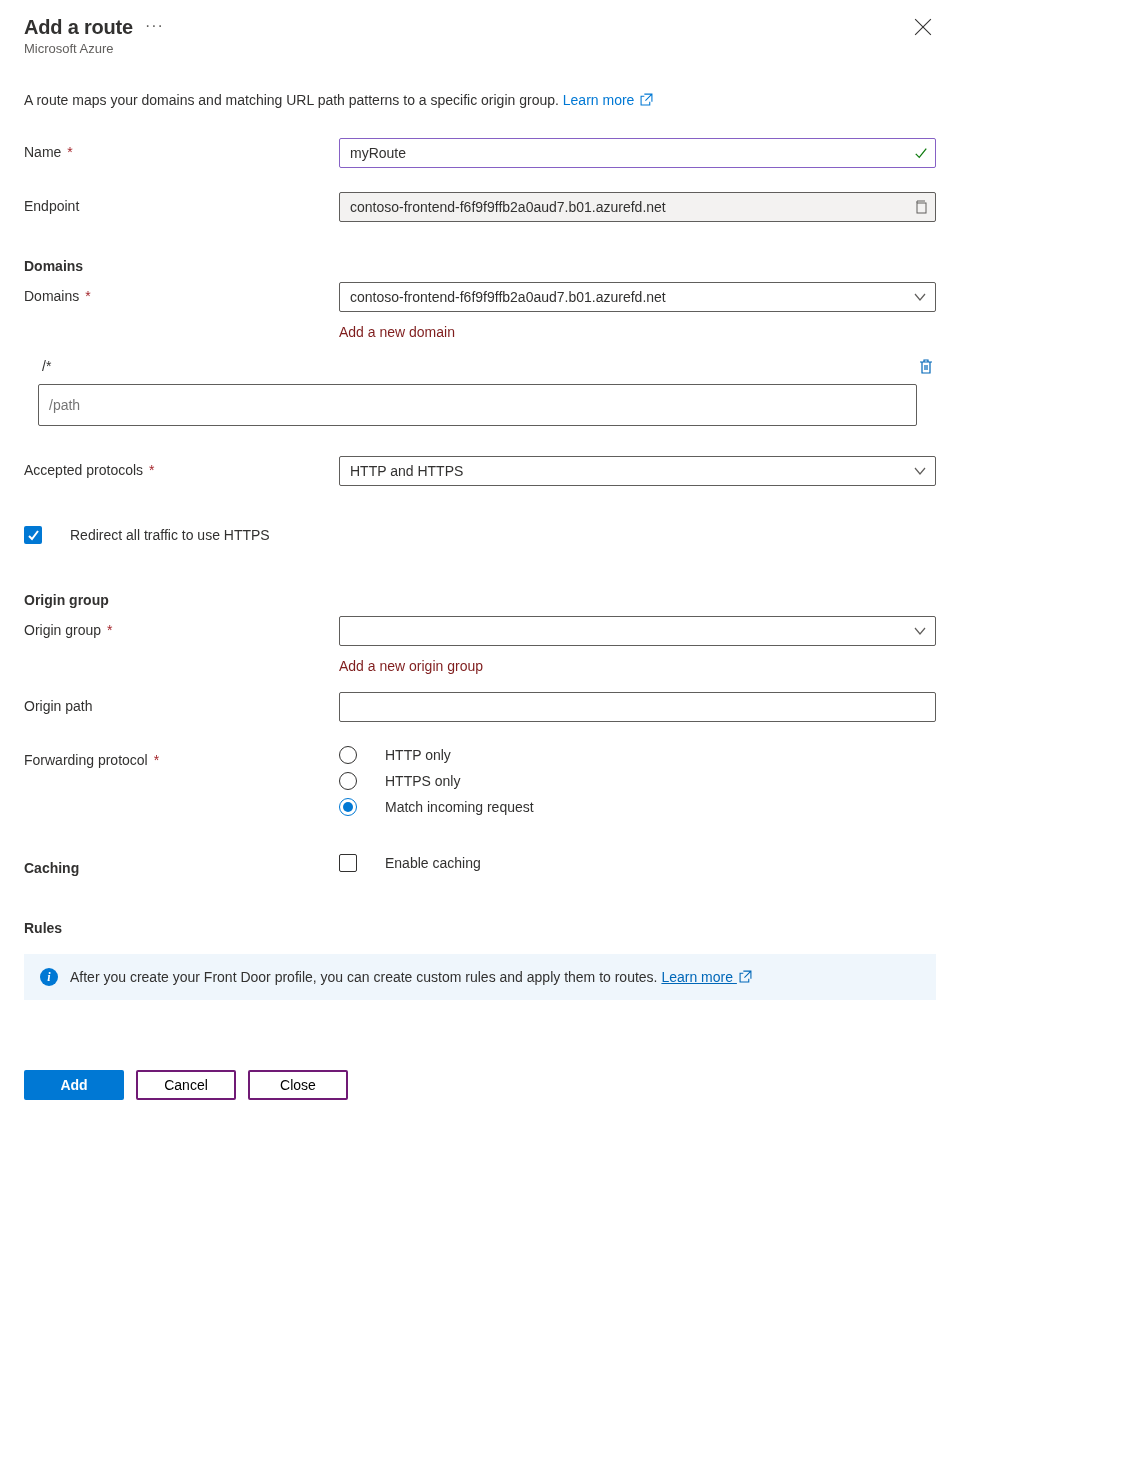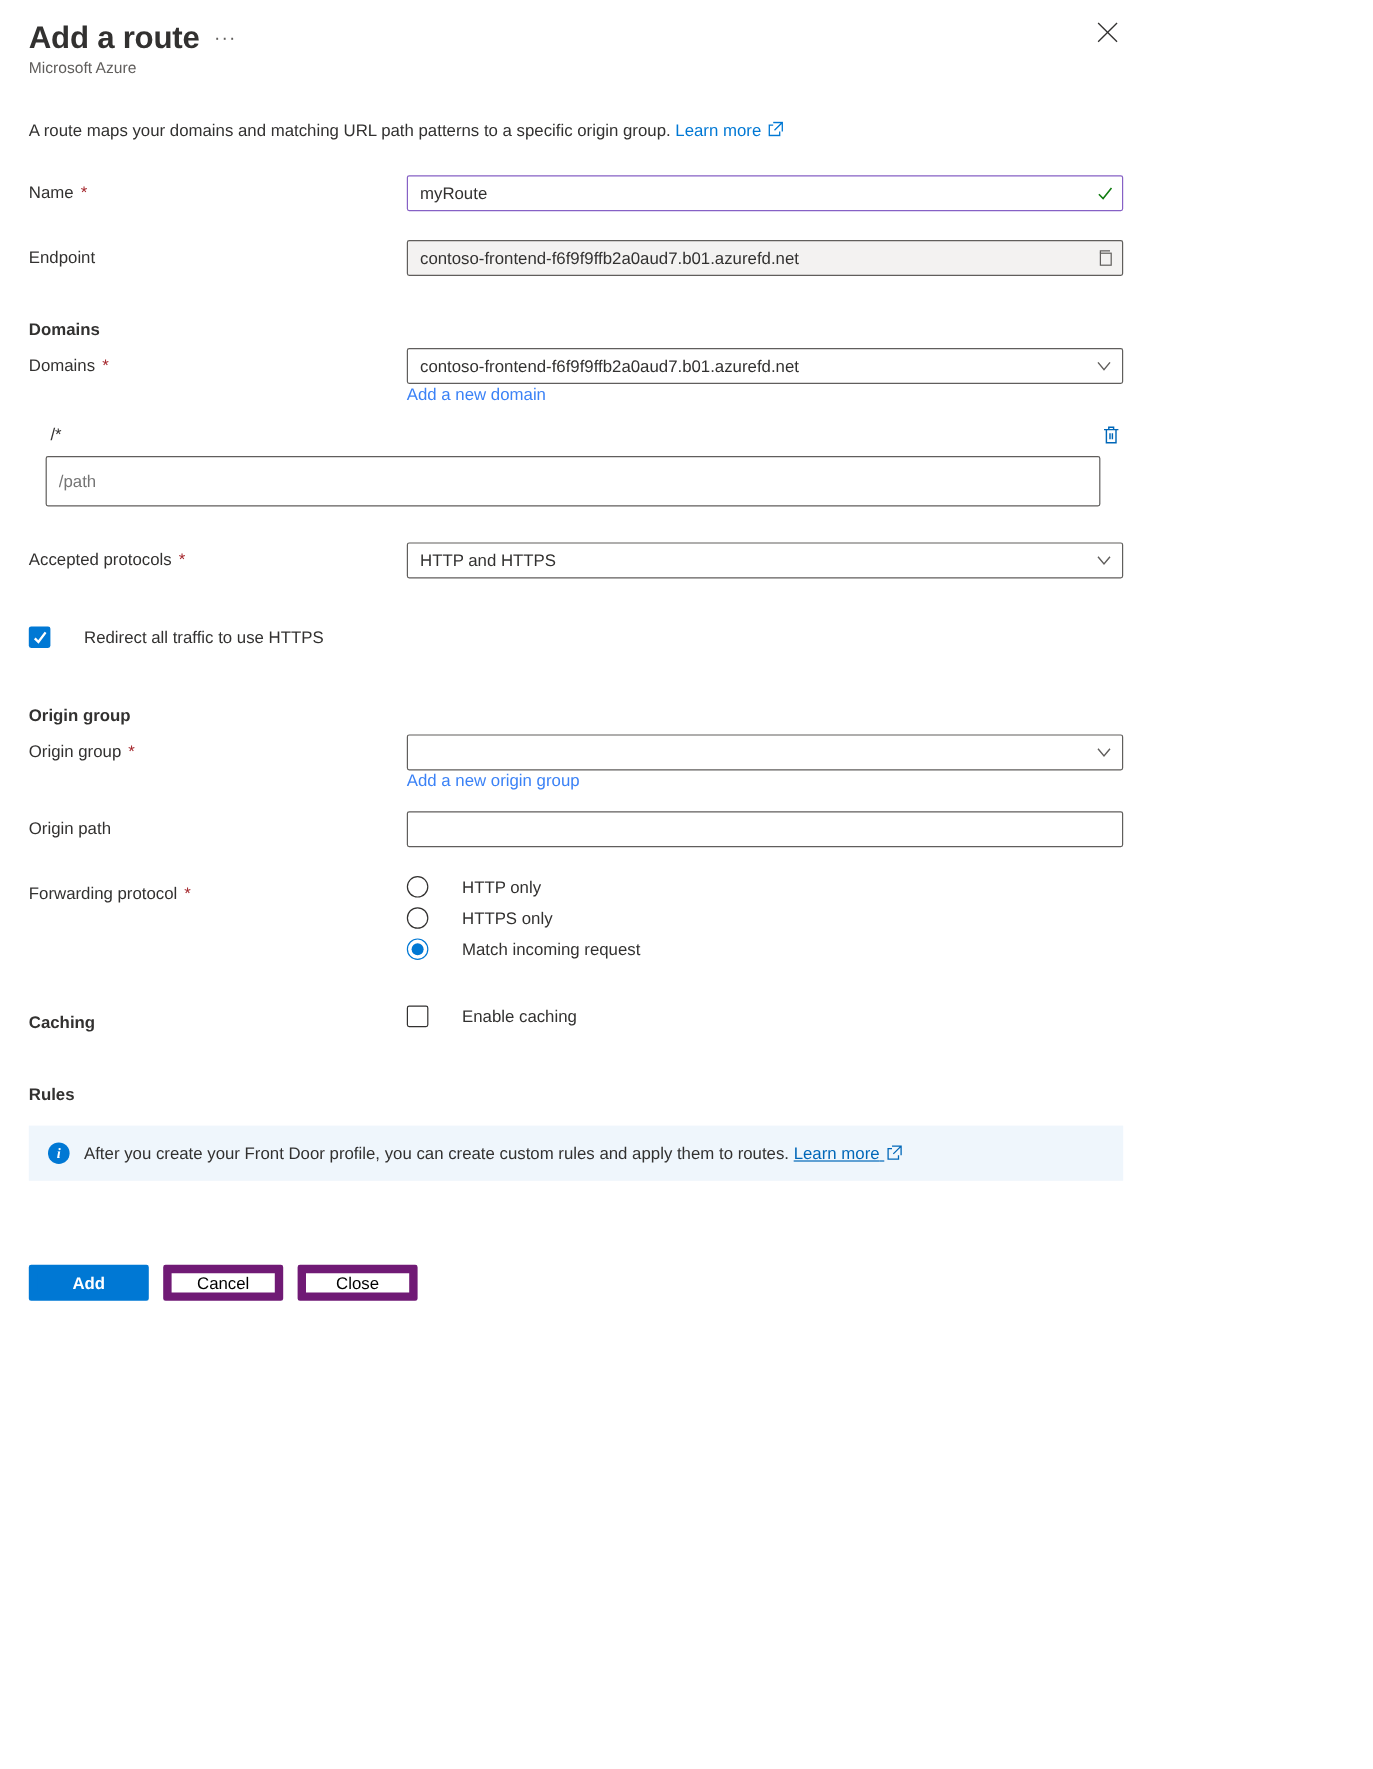--- a/index.html
+++ b/index.html
@@ -19,21 +19,21 @@
       position: absolute;
       top: 18px;
       right: 28px;
       cursor: pointer;
       width: 18px; height: 18px;
       color: #323130;
     }
     .close-x svg { width: 100%; height: 100%; }
     .title-row { display: flex; align-items: baseline; gap: 12px; }
     h1 {
-      font-size: 26px;
+      font-size: 20px;
       font-weight: 600;
       letter-spacing: -0.2px;
     }
     .more-dots {
       color: #605e5c;
       font-size: 16px;
       cursor: pointer;
       letter-spacing: 1px;
       position: relative;
       top: -3px;
@@ -107,21 +107,21 @@
       position: absolute; right: 8px; top: 50%; transform: translateY(-50%);
       width: 14px; height: 14px; color: #605e5c; cursor: pointer;
     }
     .select-box {
       display: flex; align-items: center; cursor: pointer;
     }
     .chev {
       position: absolute; right: 10px; top: 50%; transform: translateY(-50%);
       width: 12px; height: 12px; color: #605e5c;
     }
-    .link { color: #3b82f6; font-size: 14px; text-decoration: none; display: inline-block; margin-top: 0; cursor: pointer; }
+    .link { color: #7f1d1d; font-size: 14px; text-decoration: none; display: inline-block; margin-top: 12px; cursor: pointer; }
 
     .info-circle {
       display: inline-block; width: 14px; height: 14px;
       border: 1px solid #605e5c; border-radius: 50%;
       font-size: 10px; line-height: 12px; text-align: center;
       color: #605e5c; margin-left: 6px; vertical-align: middle;
       font-style: italic; font-family: Georgia, serif;
     }
 
     .pattern-row {
@@ -183,21 +183,21 @@
     .info-banner a { color: #0067b8; text-decoration: underline; }
 
     .footer {
       margin-top: 70px;
       display: flex; gap: 12px;
     }
     .btn {
       min-width: 100px; height: 30px;
       border-radius: 2px; font-size: 14px;
       font-family: inherit; cursor: pointer;
-      border: 7px solid #701a75; background: #fff;
+      border: 2px solid #701a75; background: #fff;
     }
     .btn.primary { background: #0078d4; border-color: #0078d4; color: #fff; font-weight: 600; }
   </style>
 </head>
 <body>
 
 <div class="panel">
   <div class="close-x">
     <svg viewBox="0 0 16 16" stroke="currentColor" stroke-width="1" fill="none">
         <line x1="1" y1="1" x2="15" y2="15"></line>

